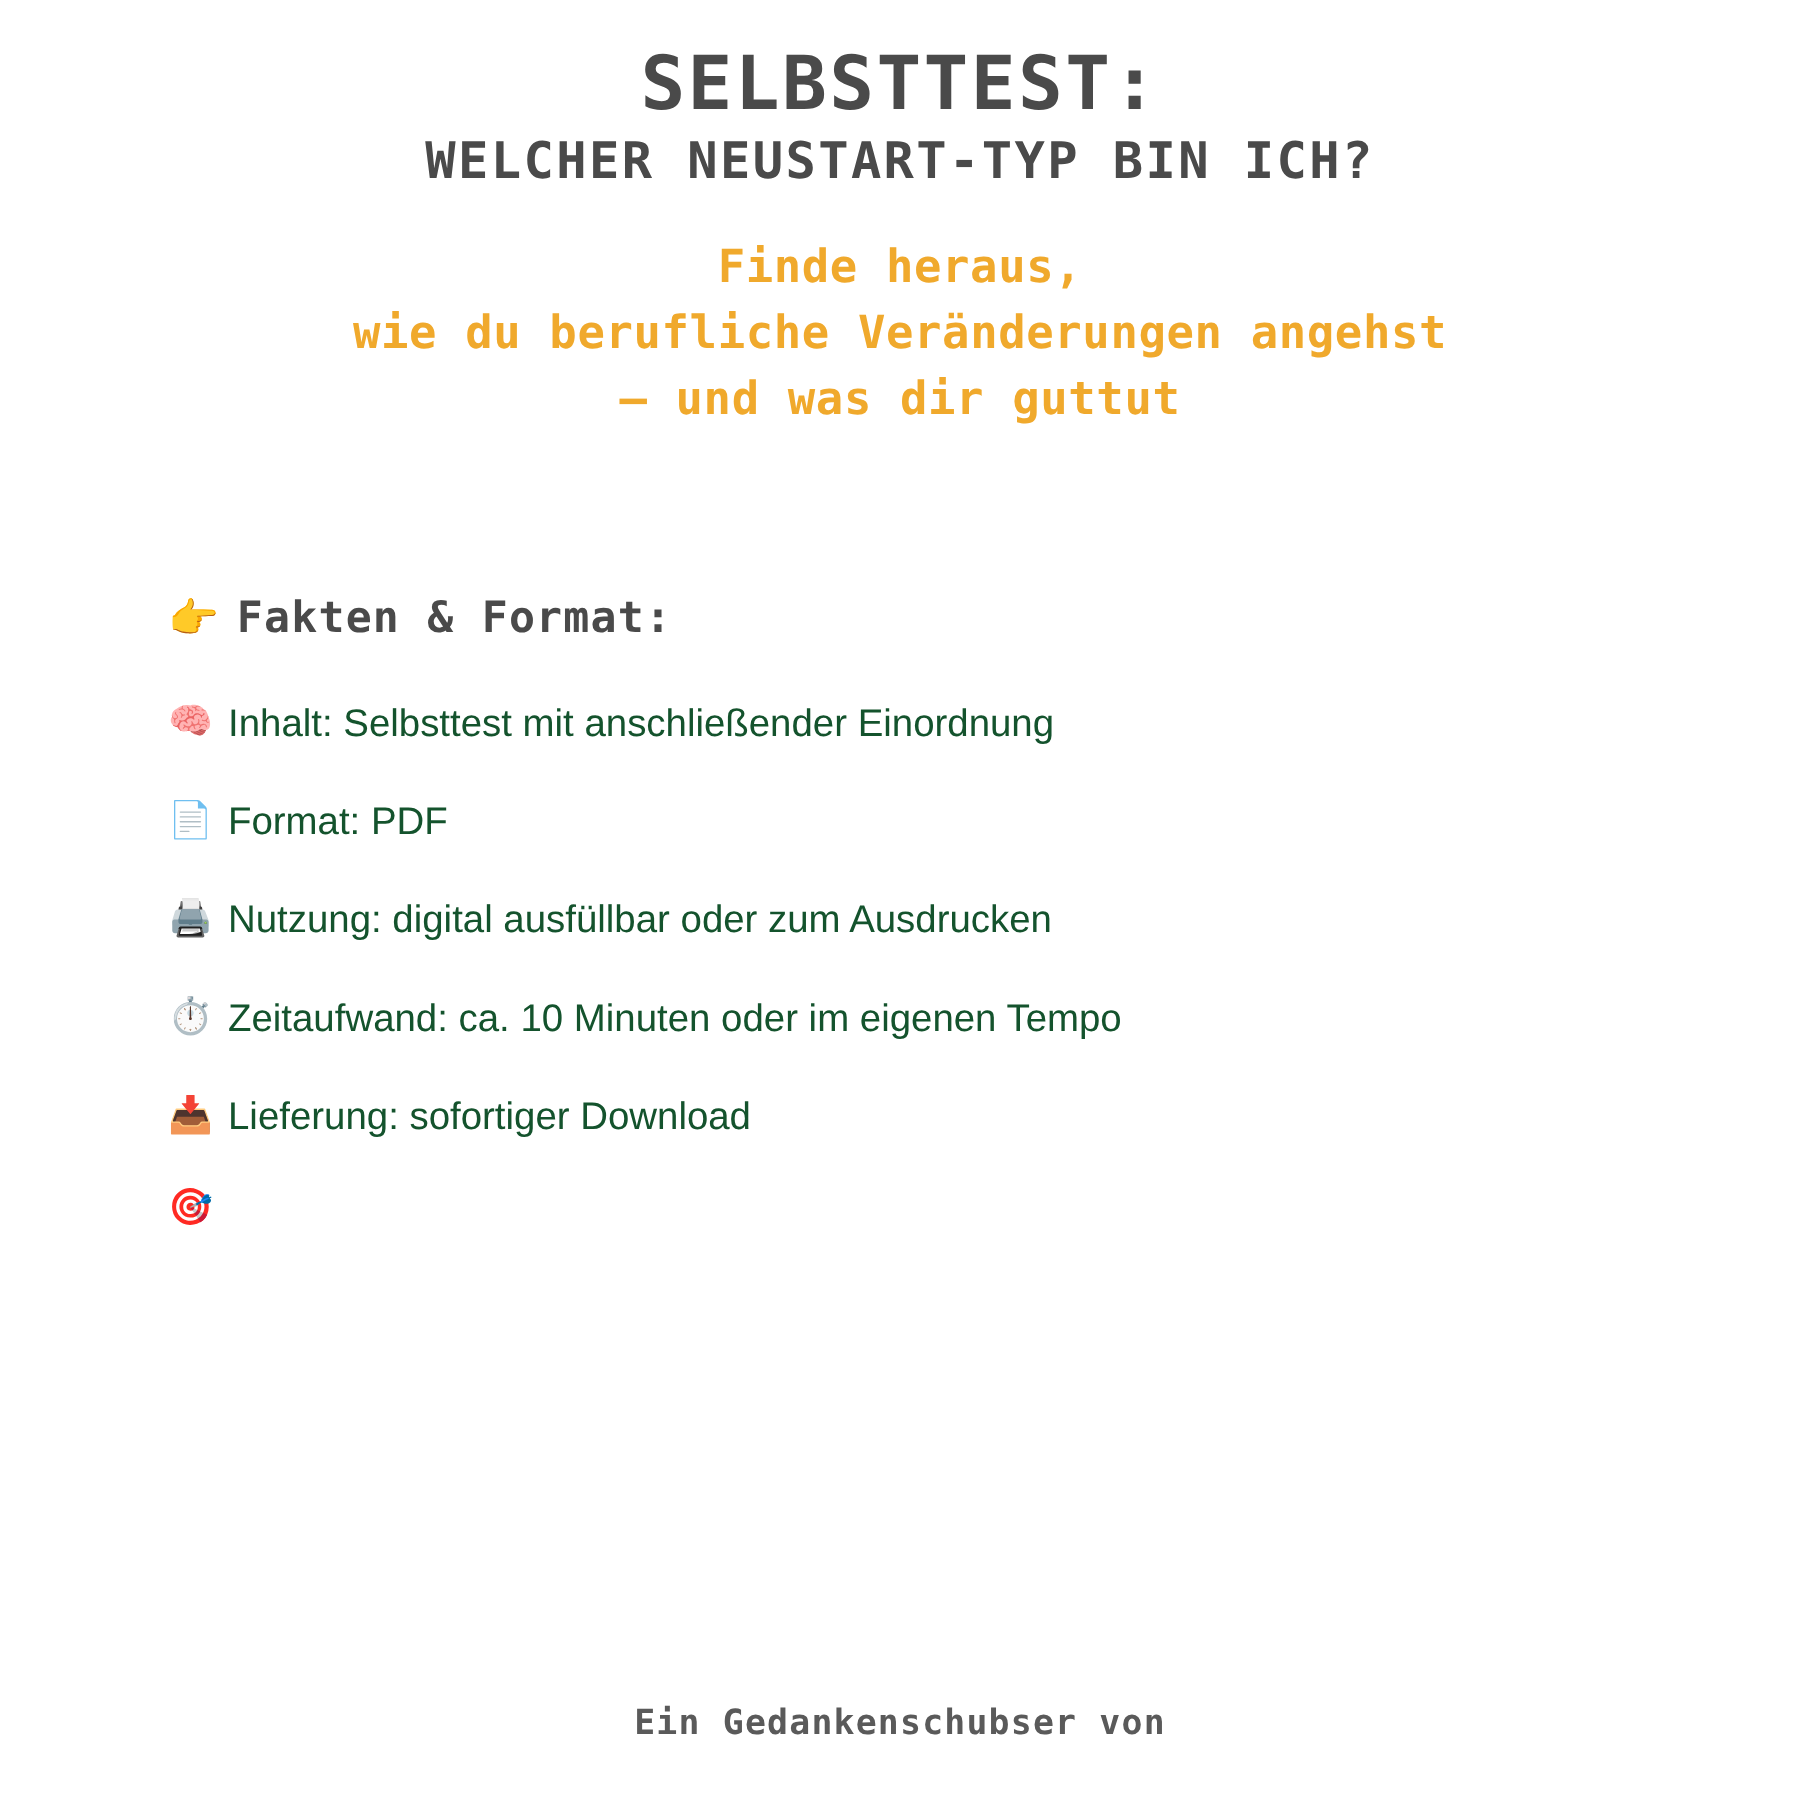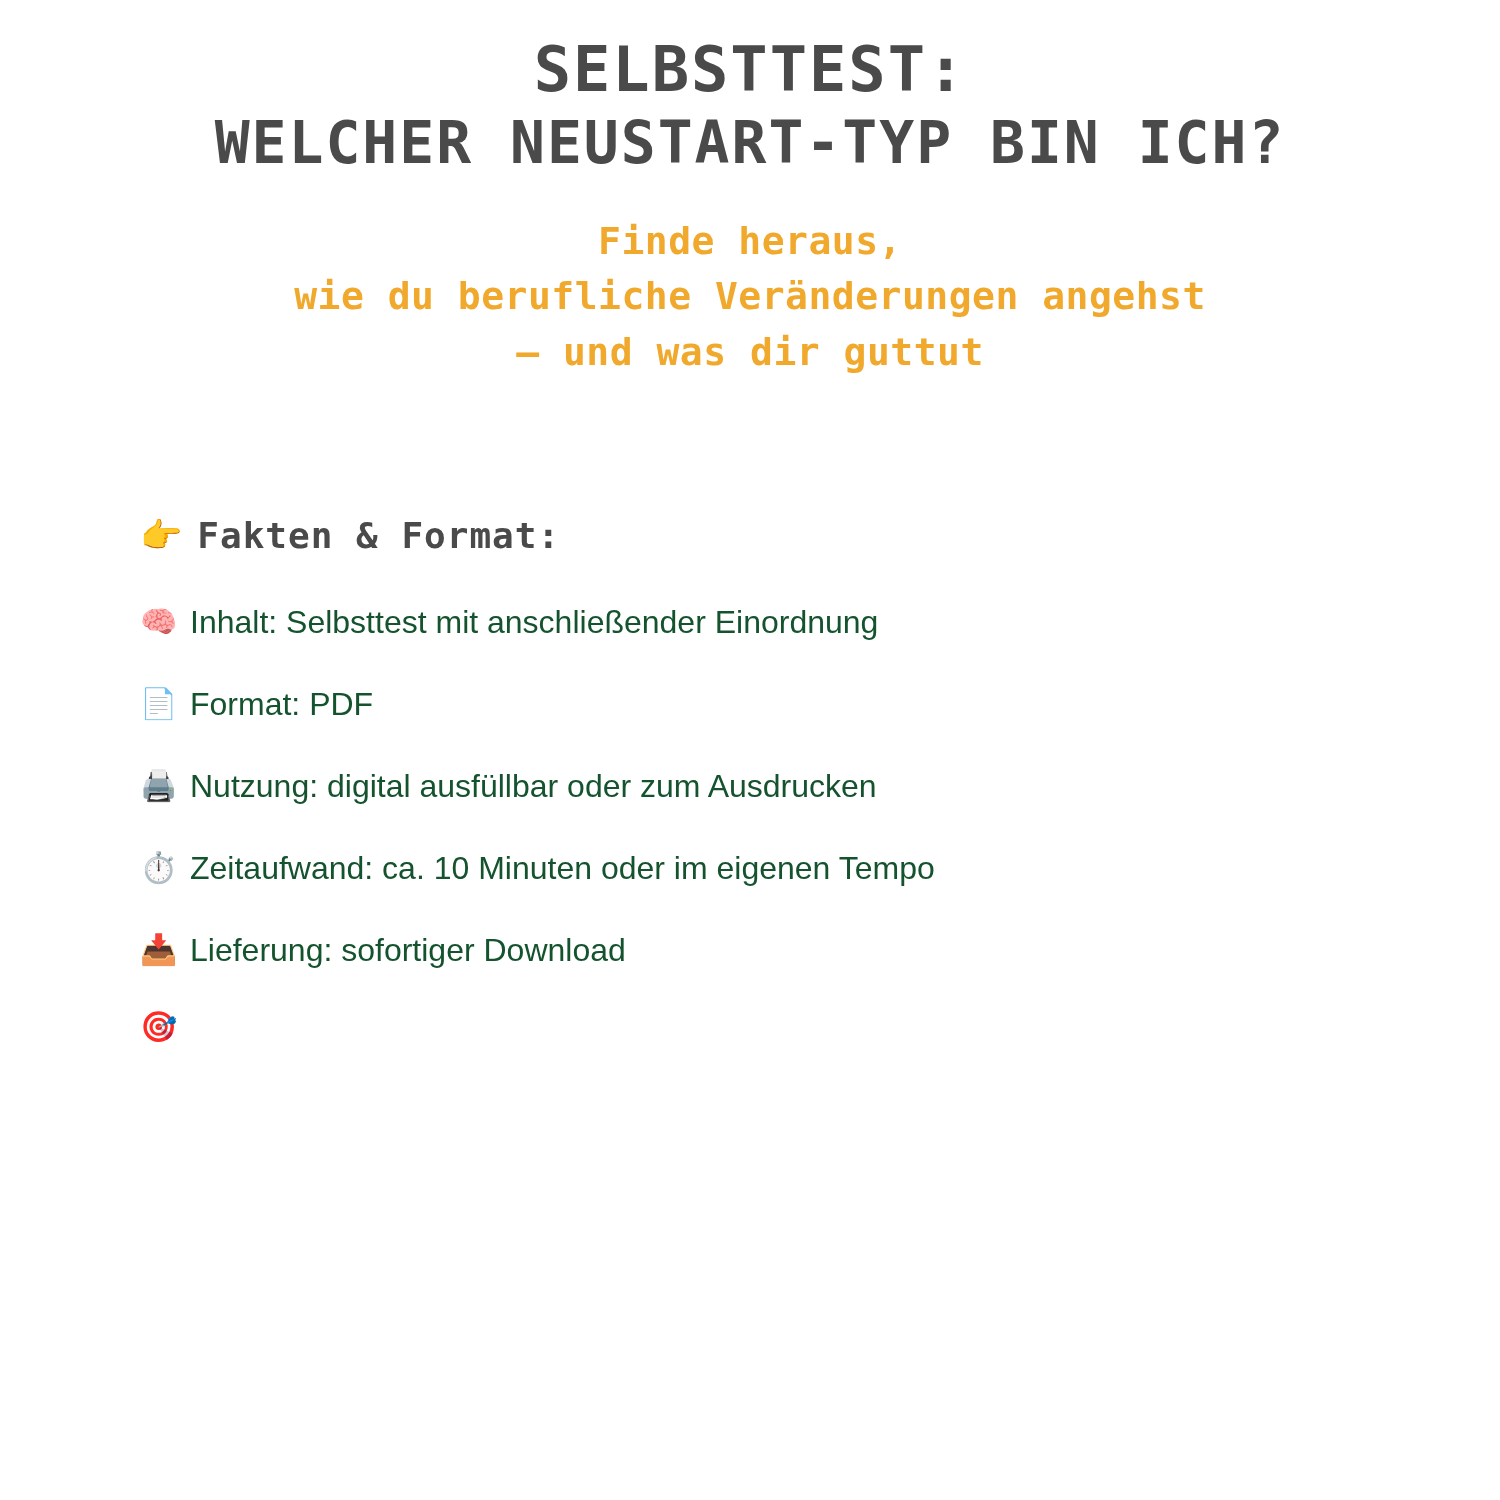--- a/index.html
+++ b/index.html
@@ -30,21 +30,21 @@
     width: 100%;
   }
   .title-line {
     font-family: "DejaVu Sans Mono", "Liberation Mono", monospace;
     font-weight: bold;
     color: #4a4a4a;
     letter-spacing: 2px;
     line-height: 1.22;
   }
   .title-line.l1 { font-size: 62px; }
-  .title-line.l2 { font-size: 58px; }
+  .title-line.l2 { font-size: 42px; }
 
   
   .subtitle-block {
     margin-top: 36px;
     text-align: center;
     width: 100%;
   }
   .subtitle-line {
     font-family: "DejaVu Sans Mono", "Liberation Mono", monospace;
     font-weight: bold;
@@ -199,15 +199,16 @@
       </div>
 
       <div class="fact-row">
         <span class="emoji">🎯</span>
       </div>
 
     </div>
   </div>
 
   <div class="footer">
+    <div class="footer-caption">Ein Gedankenschubser von</div>
   </div>
 
 </div>
 
 </body></html>

